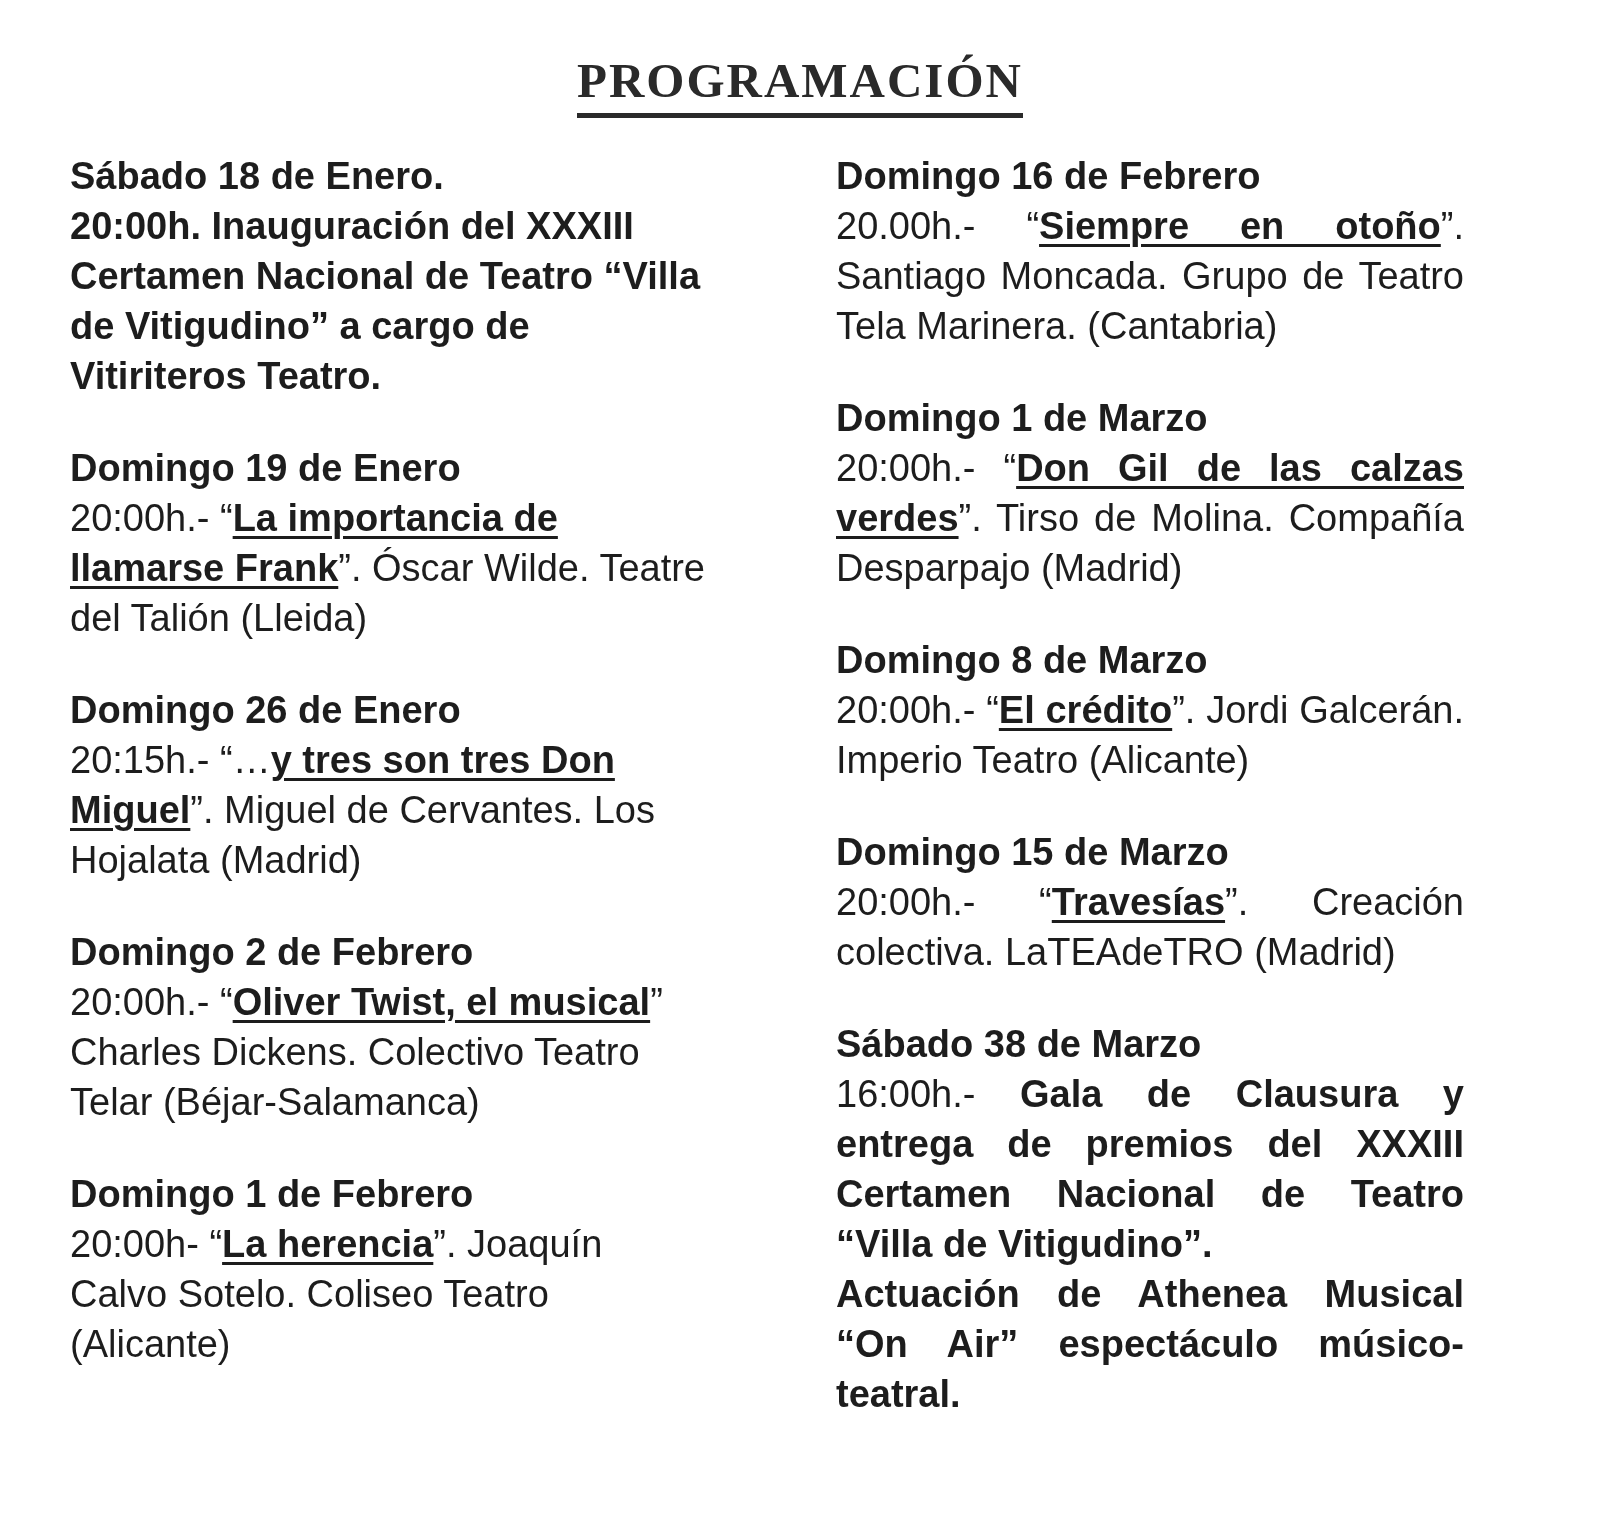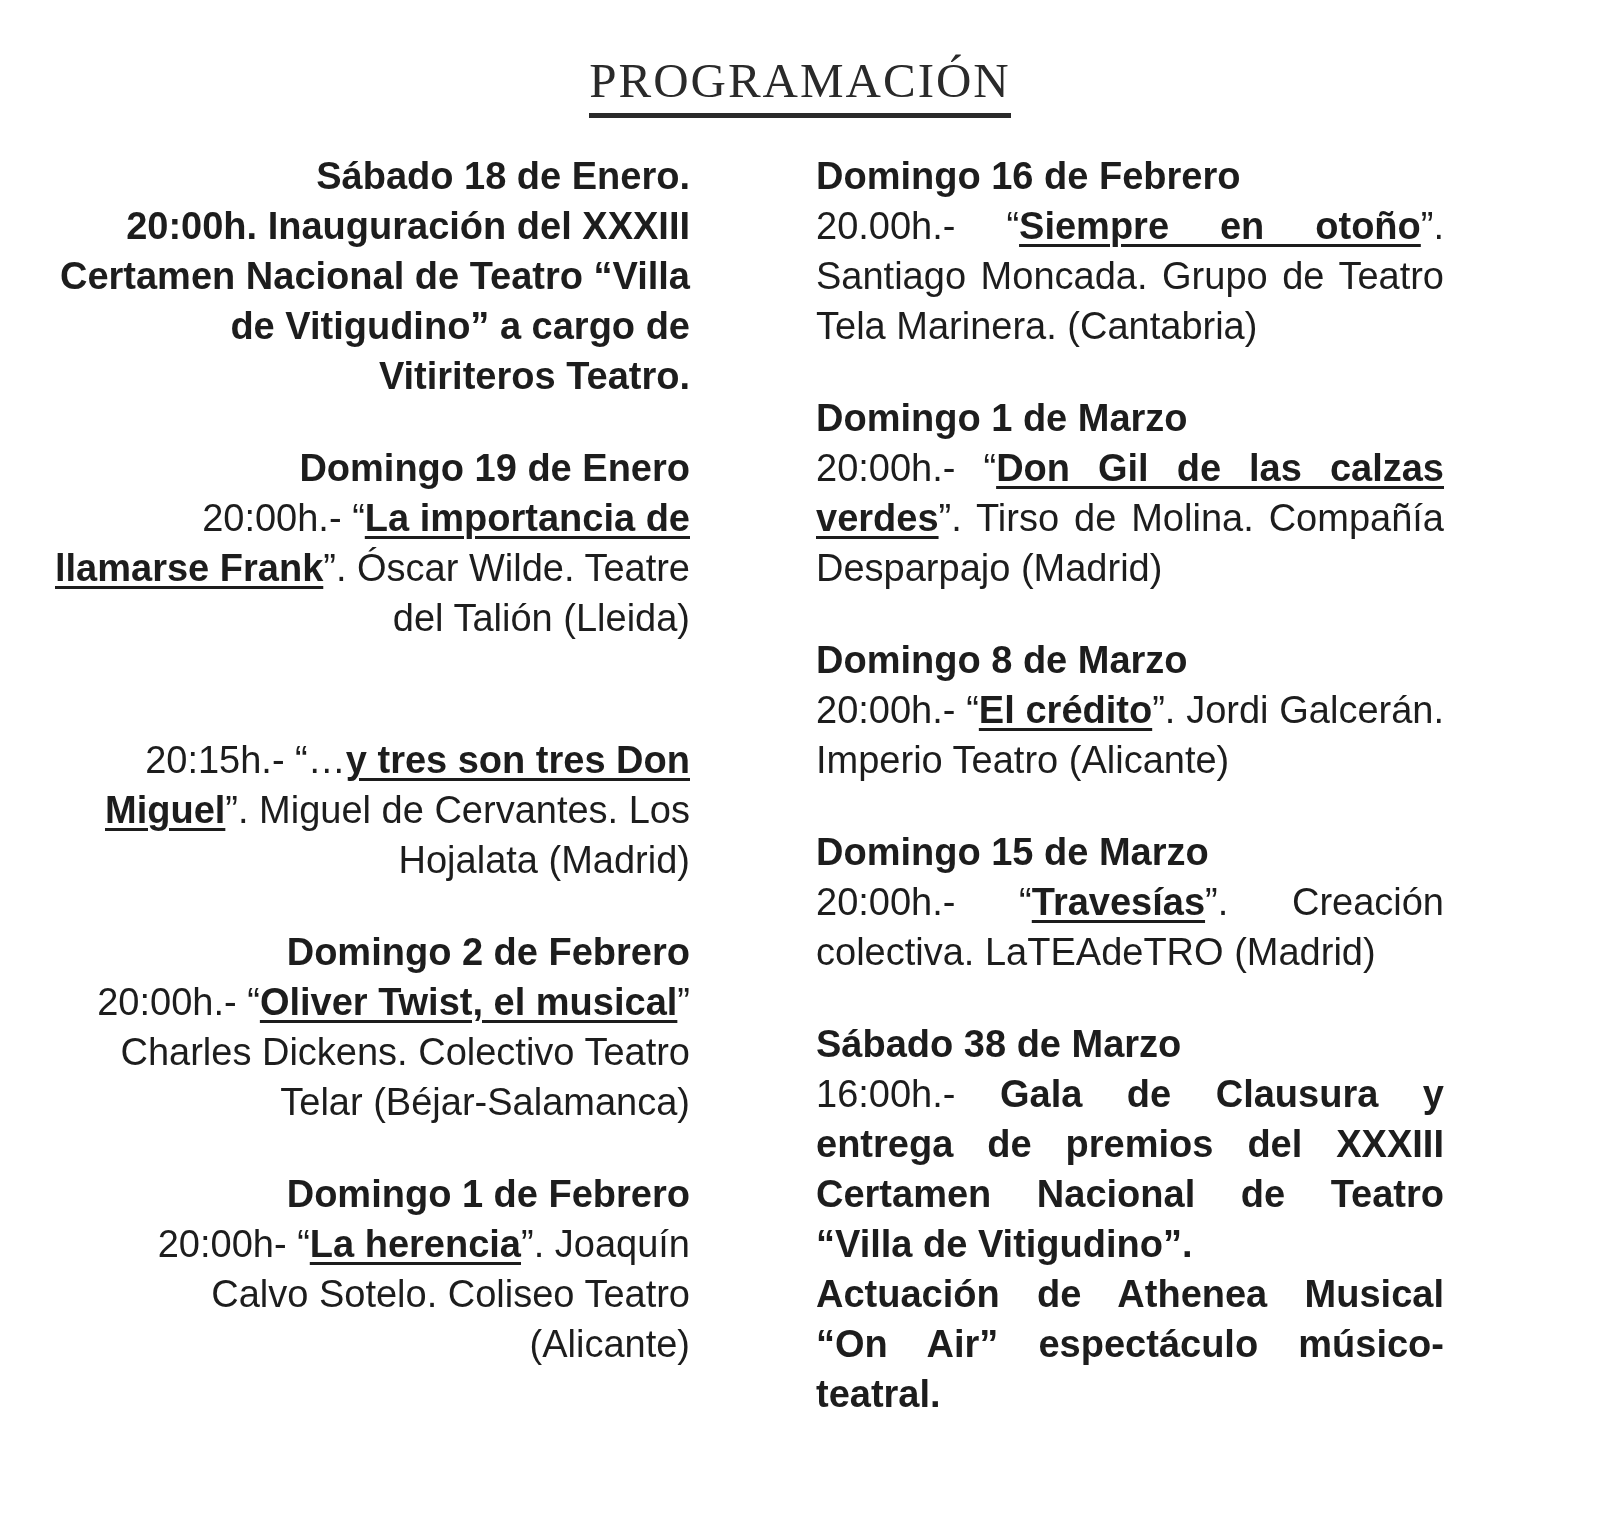--- a/index.html
+++ b/index.html
@@ -16,39 +16,39 @@
     font-family: "Liberation Sans", sans-serif;
     color: #1d1d1d;
   }
   .title-wrap {
     padding-top: 52px;
     text-align: center;
   }
   .doc-title {
     font-family: "Liberation Serif", serif;
     font-size: 49px;
-    font-weight: normal;
+    font-weight: bold;
     letter-spacing: 2px;
     color: #2a2a2a;
     border-bottom: 5px solid #2a2a2a;
     padding-bottom: 5px;
   }
   .columns {
     display: flex;
     align-items: flex-start;
     margin-top: 42px;
   }
   .col {
     font-size: 38px;
     line-height: 50px;
   }
   .col-left {
     width: 640px;
-    margin-left: 50px;
-    text-align: right;
+    margin-left: 70px;
+    text-align: left;
   }
   .col-right {
     width: 628px;
     margin-left: 126px;
     text-align: justify;
     text-justify: inter-word;
   }
   .event {
     margin: 0 0 42px 0;
   }
@@ -75,21 +75,21 @@
 <body>
 
 <div class="page">
   <div class="title-wrap">
     <span class="doc-title">PROGRAMACIÓN</span>
   </div>
   <div class="columns">
     <div class="col col-left" id="col-left">
         <p class="event"><span class="event-date">Sábado 18 de Enero.</span><br><span class="seg-bold">20:00h. Inauguración del XXXIII Certamen Nacional de Teatro “Villa de Vitigudino” a cargo de Vitiriteros Teatro.</span></p>
         <p class="event"><span class="event-date">Domingo 19 de Enero</span><br><span class="seg-regular">20:00h.- “</span><span class="seg-title">La importancia de llamarse Frank</span><span class="seg-regular">”. Óscar Wilde. Teatre del Talión (Lleida)</span></p>
-        <p class="event"><br><span class="seg-regular">20:15h.- “…</span><span class="seg-title">y tres son tres Don Miguel</span><span class="seg-regular">”. Miguel de Cervantes. Los Hojalata (Madrid)</span></p>
+        <p class="event"><span class="event-date">Domingo 26 de Enero</span><br><span class="seg-regular">20:15h.- “…</span><span class="seg-title">y tres son tres Don Miguel</span><span class="seg-regular">”. Miguel de Cervantes. Los Hojalata (Madrid)</span></p>
         <p class="event"><span class="event-date">Domingo 2 de Febrero</span><br><span class="seg-regular">20:00h.- “</span><span class="seg-title">Oliver Twist, el musical</span><span class="seg-regular">” Charles Dickens. Colectivo Teatro Telar (Béjar-Salamanca)</span></p>
         <p class="event"><span class="event-date">Domingo 1 de Febrero</span><br><span class="seg-regular">20:00h- “</span><span class="seg-title">La herencia</span><span class="seg-regular">”. Joaquín Calvo Sotelo. Coliseo Teatro (Alicante)</span></p>
       </div>
     <div class="col col-right" id="col-right">
         <p class="event"><span class="event-date">Domingo 16 de Febrero</span><br><span class="seg-regular">20.00h.- “</span><span class="seg-title">Siempre en otoño</span><span class="seg-regular">”. Santiago Moncada. Grupo de Teatro Tela Marinera. (Cantabria)</span></p>
         <p class="event"><span class="event-date">Domingo 1 de Marzo</span><br><span class="seg-regular">20:00h.- “</span><span class="seg-title">Don Gil de las calzas verdes</span><span class="seg-regular">”. Tirso de Molina. Compañía Desparpajo (Madrid)</span></p>
         <p class="event"><span class="event-date">Domingo 8 de Marzo</span><br><span class="seg-regular">20:00h.- “</span><span class="seg-title">El crédito</span><span class="seg-regular">”. Jordi Galcerán. Imperio Teatro (Alicante)</span></p>
         <p class="event"><span class="event-date">Domingo 15 de Marzo</span><br><span class="seg-regular">20:00h.- “</span><span class="seg-title">Travesías</span><span class="seg-regular">”. Creación colectiva. LaTEAdeTRO (Madrid)</span></p>
         <p class="event"><span class="event-date">Sábado 38 de Marzo</span><br><span class="seg-regular">16:00h.- </span><span class="seg-bold">Gala de Clausura y entrega de premios del XXXIII Certamen Nacional de Teatro “Villa de Vitigudino”.</span><br><span class="seg-bold">Actuación de Athenea Musical “On Air” espectáculo músico-teatral.</span></p>
       </div>

